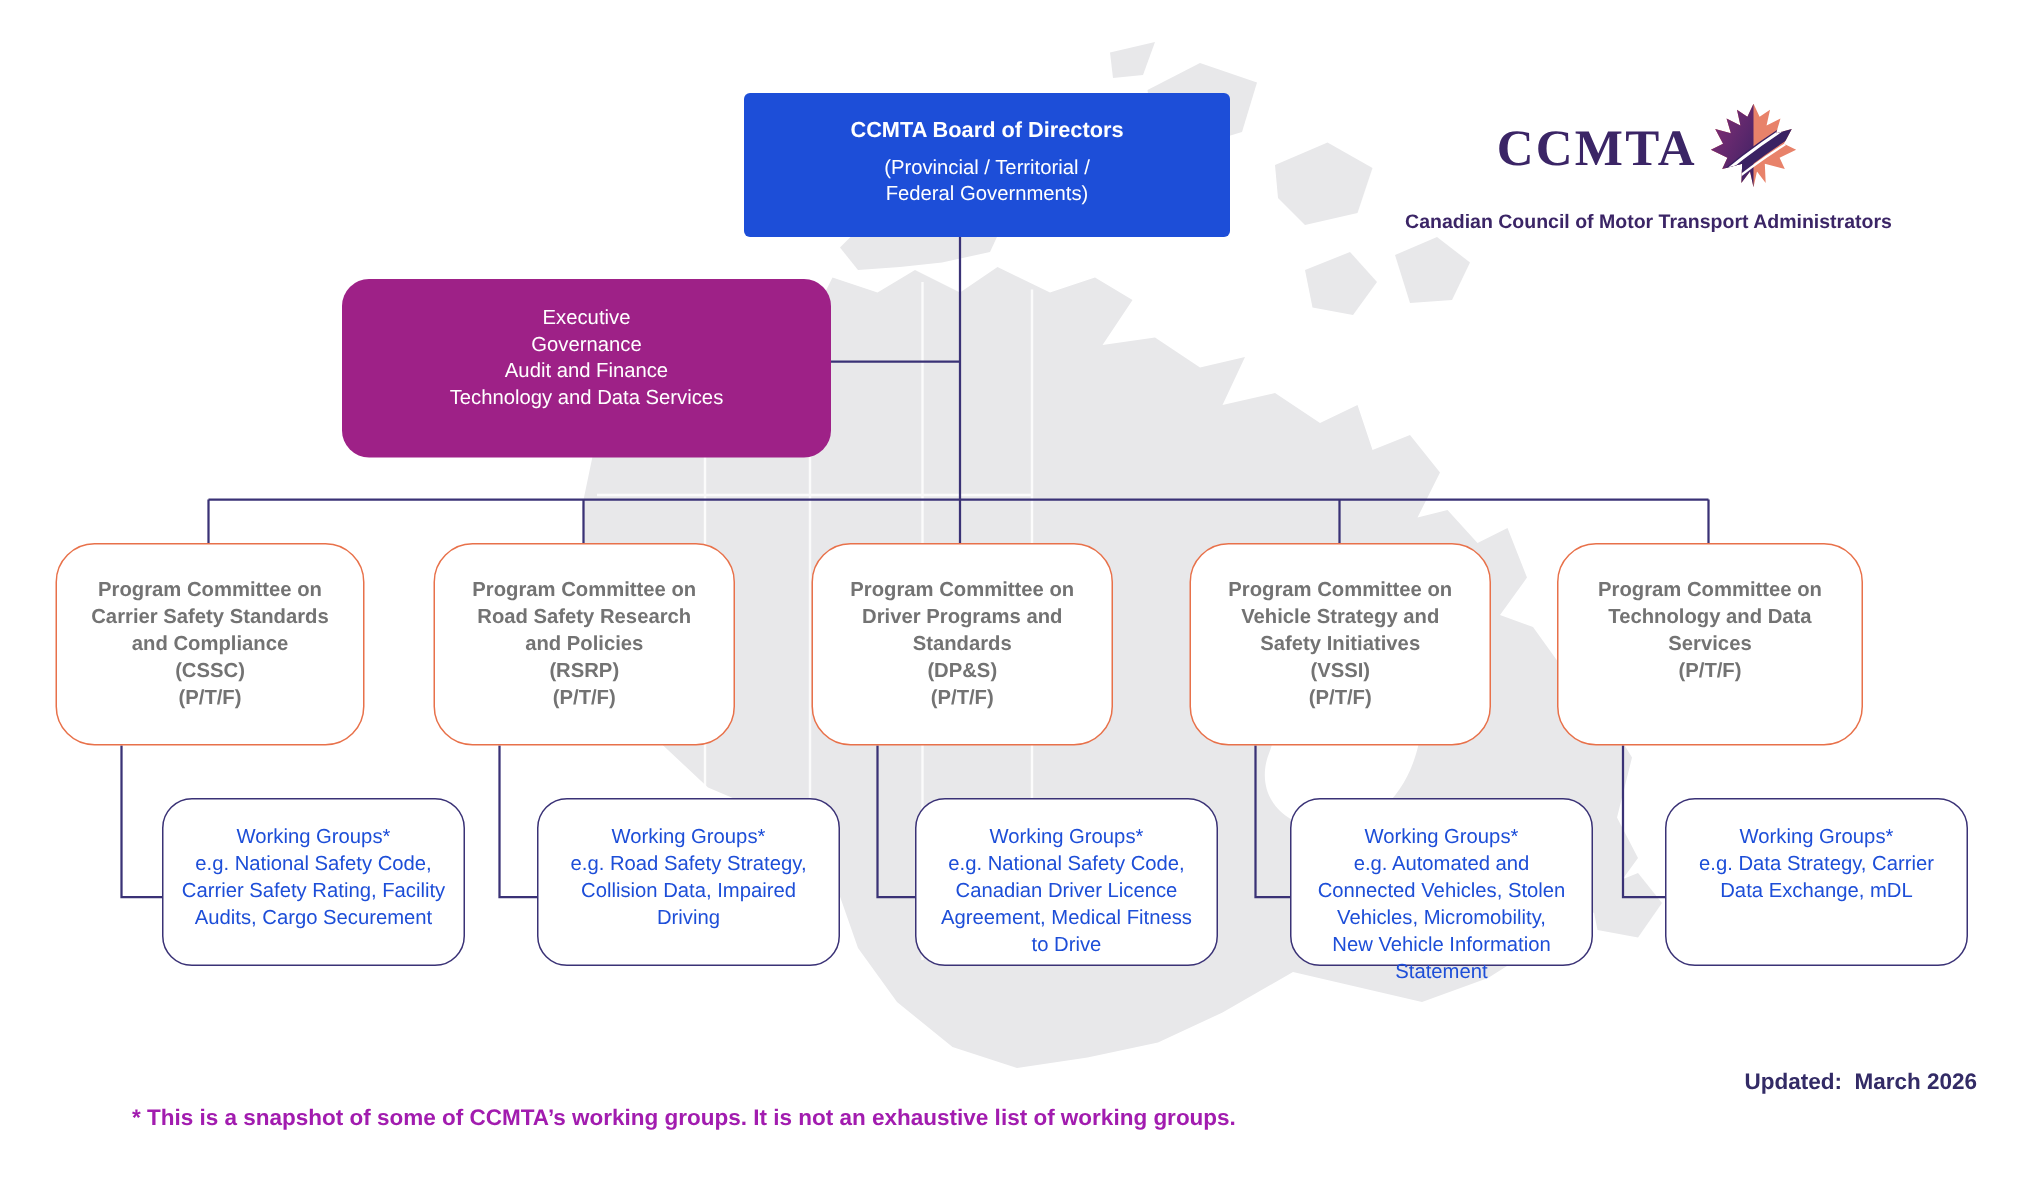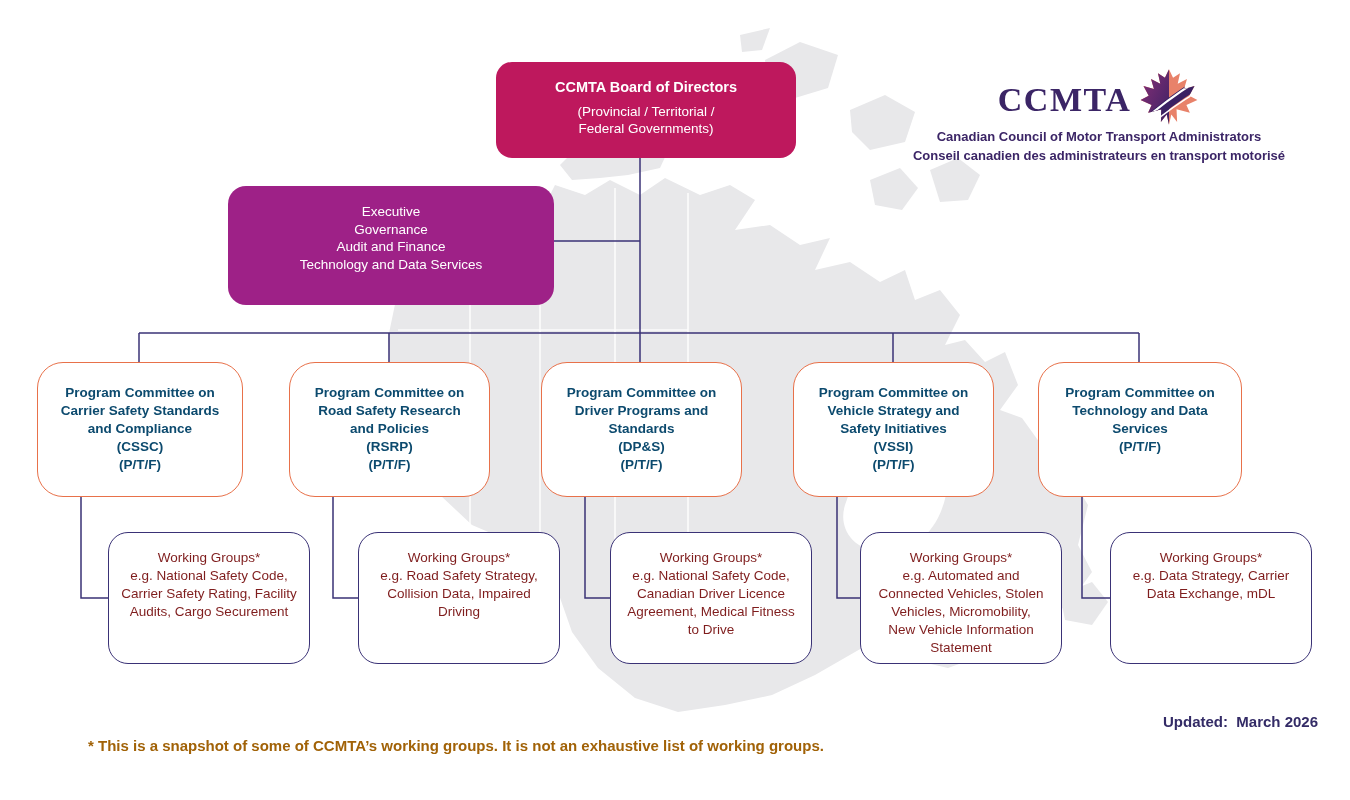--- a/index.html
+++ b/index.html
@@ -3,59 +3,59 @@
 <meta charset="utf-8">
 <style>
   html,body{margin:0;padding:0;background:#ffffff;}
   body{width:1350px;height:800px;position:relative;overflow:hidden;
        font-family:"Liberation Sans", sans-serif;}
   .layer{position:absolute;left:0;top:0;}
   .map-svg{z-index:0;}
   .connector-svg{z-index:1;}
   .box{position:absolute;z-index:2;box-sizing:border-box;text-align:center;}
   
-  .board{left:496px;top:62px;width:300px;height:96px;background:#be185d;
-         border-radius:16px;color:#ffffff;padding-top:17px;}
+  .board{left:496px;top:62px;width:324px;height:96px;background:#1d4ed8;
+         border-radius:4px;color:#ffffff;padding-top:17px;}
   .board .ttl{font-size:14.5px;font-weight:700;margin-bottom:8px;}
   .board .sub{font-size:13.5px;line-height:1.28;}
   
   .standing{left:228px;top:186px;width:326px;height:119px;background:#9e2187;
             border-radius:18px;color:#ffffff;padding-top:17px;}
   .standing .ttl{font-size:14.5px;font-weight:700;margin-bottom:8px;}
   .standing .items{font-size:13.5px;line-height:1.3;}
   
   .pc{top:362px;height:135px;background:#ffffff;border:1.6px solid #e8714a;
-      border-radius:26px;color:#0c4a6e;font-weight:700;font-size:13.5px;
+      border-radius:26px;color:#737373;font-weight:700;font-size:13.5px;
       line-height:1.33;padding-top:21px;}
   .pc1{left:37px;width:206px;}
   .pc2{left:289px;width:201px;}
   .pc3{left:541px;width:201px;}
   .pc4{left:793px;width:201px;}
   .pc5{left:1038px;width:204px;}
   
-  .wg{top:532px;height:132px;width:202px;background:#ffffff;
-      border:1.4px solid #3a3276;border-radius:20px;color:#7f1d1d;
+  .wg{top:532px;height:112px;width:202px;background:#ffffff;
+      border:1.4px solid #3a3276;border-radius:20px;color:#1d4ed8;
       font-size:13.5px;line-height:1.33;padding-top:16px;}
   .wg1{left:108px;}
   .wg2{left:358px;}
   .wg3{left:610px;}
   .wg4{left:860px;}
   .wg5{left:1110px;}
   
   .footnote{position:absolute;left:88px;top:737px;z-index:2;font-size:15px;
-            font-weight:700;color:#a16207;white-space:pre;}
+            font-weight:700;color:#a21caf;white-space:pre;}
   .updated{position:absolute;left:1163px;top:713px;z-index:2;font-size:15px;
            font-weight:600;color:#332b66;white-space:pre;}
   
   .logo{position:absolute;left:893px;top:74px;width:412px;z-index:2;
         text-align:center;color:#3b2566;}
   .logo-row{display:flex;align-items:center;justify-content:center;gap:7px;font-family:Liberation Serif, serif;}
   .logo-word{font-size:34px;font-weight:800;letter-spacing:1.5px;line-height:1;}
   .logo-leaf{width:62px;height:58px;flex:0 0 auto;margin-top:-6px;}
-  .logo-tag{font-size:13px;font-weight:600;line-height:1.25;margin-top:3px;}
+  .logo-tag{font-size:13px;font-weight:600;line-height:1.25;margin-top:14px;}
 </style>
 </head>
 <body>
 
 <svg class="layer map-svg" width="1350" height="800" viewBox="0 0 1350 800">
   <g fill="#e8e8ea">
     <path d="M388 338 L398 290 L412 255 L445 225 L492 205 L520 196 L545 205 L555 185 L585 195 L610 180
              L640 195 L665 178 L700 195 L730 185 L755 200 L735 230 L770 225 L800 245 L830 238 L815 270
              L850 262 L880 282 L905 270 L915 300 L940 290 L960 315 L945 345 L965 340 L985 362 L1005 352
              L1018 385 L1000 410 L1022 418 L1045 450 L1068 472 L1088 505 L1078 545 L1092 572 L1068 605
@@ -160,17 +160,16 @@
                L19 19 L35 27 L31 9 L43 17 Z" fill="#e8826a"></path>
       <g clip-path="url(#leafclip)">
         <rect x="0" y="0" width="50" height="100" fill="url(#leafgrad)"></rect>
         <path d="M-10 112 Q 40 62 115 18" stroke="#3a2163" stroke-width="16" fill="none"></path>
         <path d="M-10 105 Q 40 57 115 12" stroke="#ffffff" stroke-width="3.5" fill="none"></path>
         <path d="M-6 120 Q 46 70 118 30" stroke="#ffffff" stroke-width="2.5" fill="none"></path>
       </g>
     </svg>
   </div>
   <div class="logo-tag">Canadian Council of Motor Transport Administrators</div>
-  <div class="logo-tag">Conseil canadien des administrateurs en transport motorisé</div>
 </div>
 
 <div class="footnote">* This is a snapshot of some of CCMTA’s working groups. It is not an exhaustive list of working groups.</div>
 <div class="updated">Updated:  March 2026</div>
 
 </body></html>

